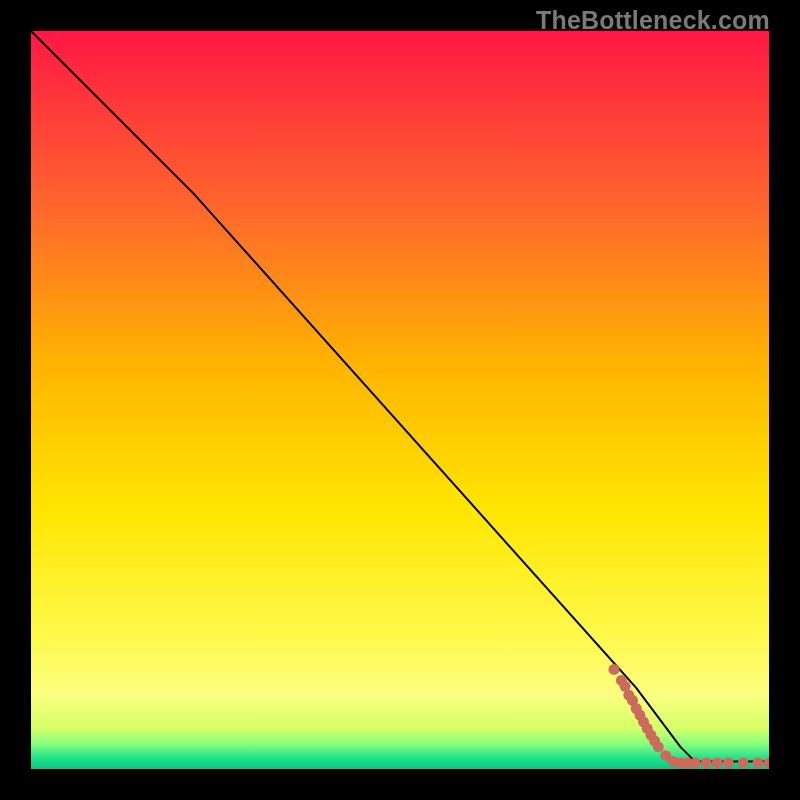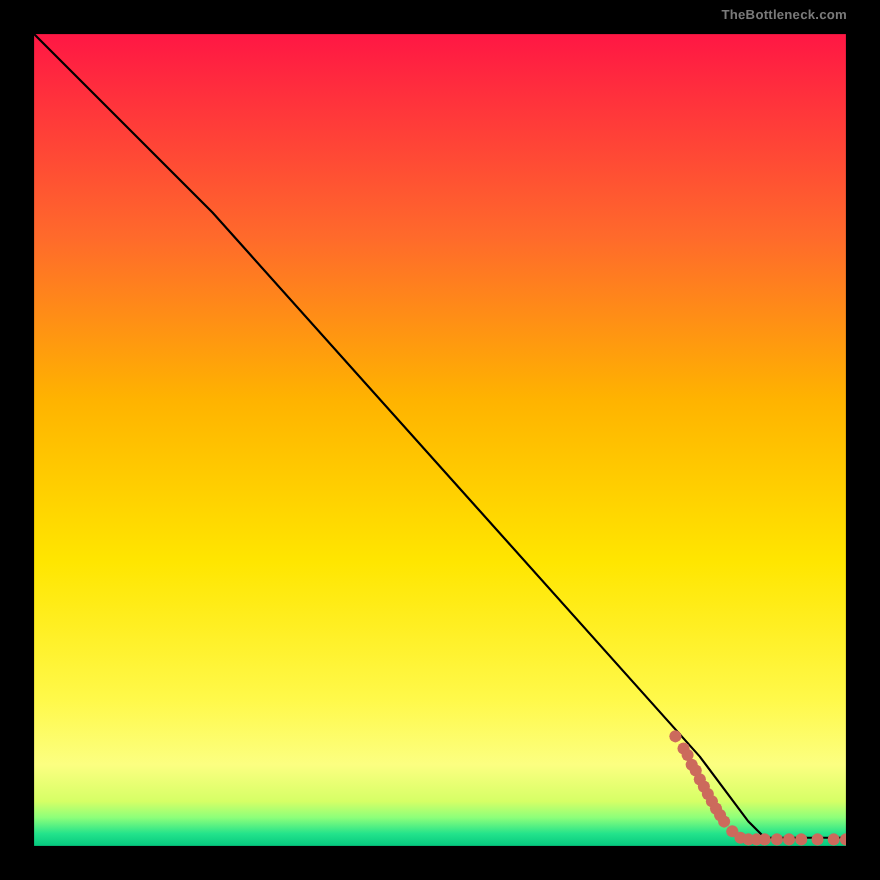--- a/index.html
+++ b/index.html
@@ -34,21 +34,21 @@
     left: 0;
     top: 0;
     width: 738px;
     height: 738px;
   }
   .watermark {
     position: absolute;
     top: 6px;
     right: 30px;
     color: #7a7a7a;
-    font-size: 12px;
+    font-size: 25px;
     font-weight: 600;
     letter-spacing: 0.2px;
   }
 </style>
 </head>
 <body>
 
 <div class="frame">
 
   <div class="watermark">TheBottleneck.com</div>

